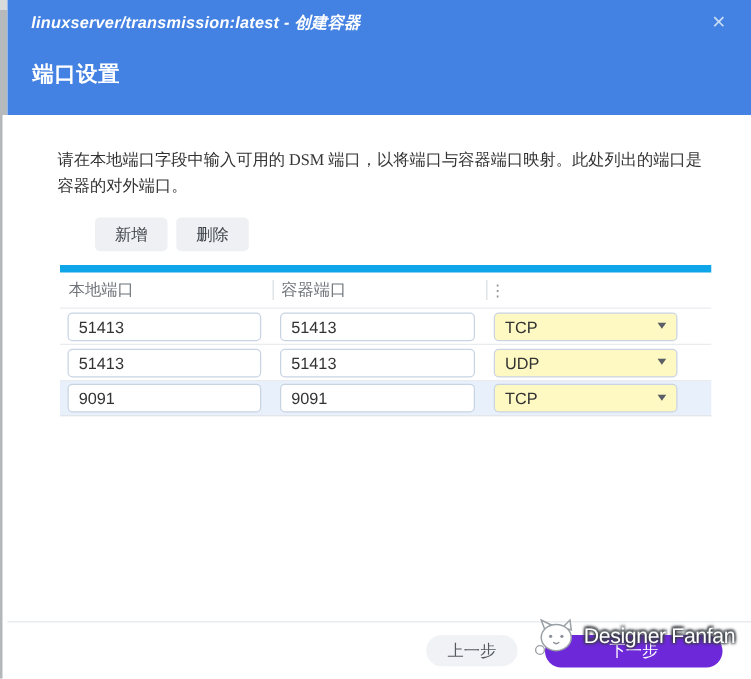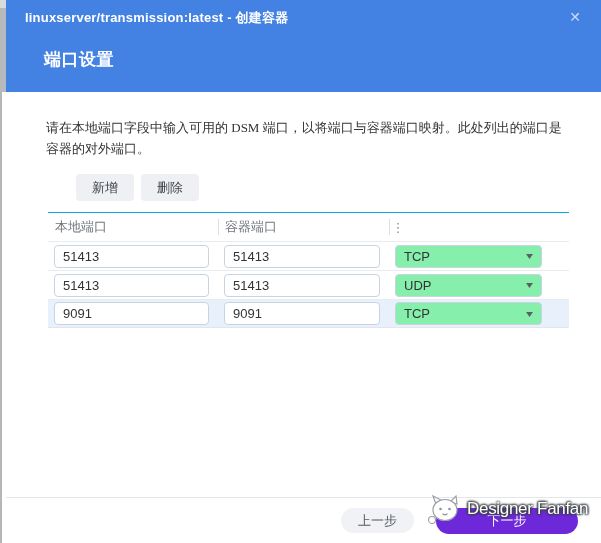--- a/index.html
+++ b/index.html
@@ -21,46 +21,46 @@
 
   .dialog {
     position:absolute; left:6px; top:0; right:0; bottom:0;
     background:#fff; display:flex; flex-direction:column;
   }
 
   
   .blue-head { position:relative; height:92px; background:#4381e2; flex:0 0 auto; }
   .win-title {
     position:absolute; left:19px; top:9px;
-    color:#fff; font-size:13px; font-weight:bold; letter-spacing:.2px;
+    color:#fff; font-size:13px; font-weight:bold; letter-spacing:.2px;font-style:italic;
   }
   .close-x {
     position:absolute; right:16px; top:7px; width:20px; height:20px;
     color:#c9ddf6; font-size:14px; font-weight:bold; text-align:center; line-height:20px;
     cursor:pointer;
   }
   .page-title {
-    position:absolute; left:38px; top:48px;
+    position:absolute; left:20px; top:48px;
     color:#fff; font-size:17px; font-weight:bold; letter-spacing:.5px;
   }
 
   .content { flex:1 1 auto; padding:0 38px 0 40px; position:relative; }
   .instructions {
     margin-top:25px; max-width:522px;
     font-size:13px; line-height:21px; color:#333;font-family:Liberation Serif, serif;
   }
   .toolbar { margin:15px 0 0 2px; display:flex; gap:7px;padding-left:28px; }
   .tb-btn {
     height:27px; padding:0 16px; border:none; border-radius:4px;
     background:#eef0f3; color:#3e434a; font-size:13px;
     font-family:inherit; cursor:pointer;
   }
 
   
-  .ptable { margin:11px 0 0 2px; width:521px; border-top:1px solid #0ea5e9; }
+  .ptable { margin:11px 0 0 2px; width:521px; border-top:6px solid #0ea5e9; }
   .thead { display:flex; height:28px; align-items:center; position:relative; }
   .th {
     font-size:13px; color:#70757c; padding-left:7px; height:100%;
     display:flex; align-items:center; position:relative;
   }
   .th + .th::before {
     content:""; position:absolute; left:0; top:6px; bottom:6px;
     width:1px; background:#dcdfe3;
   }
   .col1 { width:170px; } .col2 { width:171px; } .col3 { width:162px; }
@@ -72,21 +72,21 @@
   .ptable .trow:last-child { border-bottom:1px solid #e2e5e9; }
   .td { height:100%; display:flex; align-items:center; padding:0 9px 0 6px; }
   .td.col4 { padding:0; }
   .port-input {
     width:100%; height:23px; border:1px solid #c9d4e3; border-radius:4px;
     padding:0 8px; font-size:13px; color:#333; background:#fff;
     font-family:inherit; outline:none;
   }
   .type-select {
     width:100%; height:23px; border:1px solid #c9d4e3; border-radius:4px;
-    background:#86efac; display:flex; align-items:center; justify-content:space-between;
+    background:#fef9c3; display:flex; align-items:center; justify-content:space-between;
     padding:0 9px 0 8px; font-size:13px; color:#333; cursor:pointer;
   }
   .caret { color:#5a5f66; font-size:10px; line-height:1; transform:scaleX(1.4); }
 
   
   .footer {
     flex:0 0 46px; border-top:1px solid #e4e7ea;
     display:flex; align-items:center; justify-content:flex-end;
     gap:22px; padding-right:23px; background:#fff;
   }

